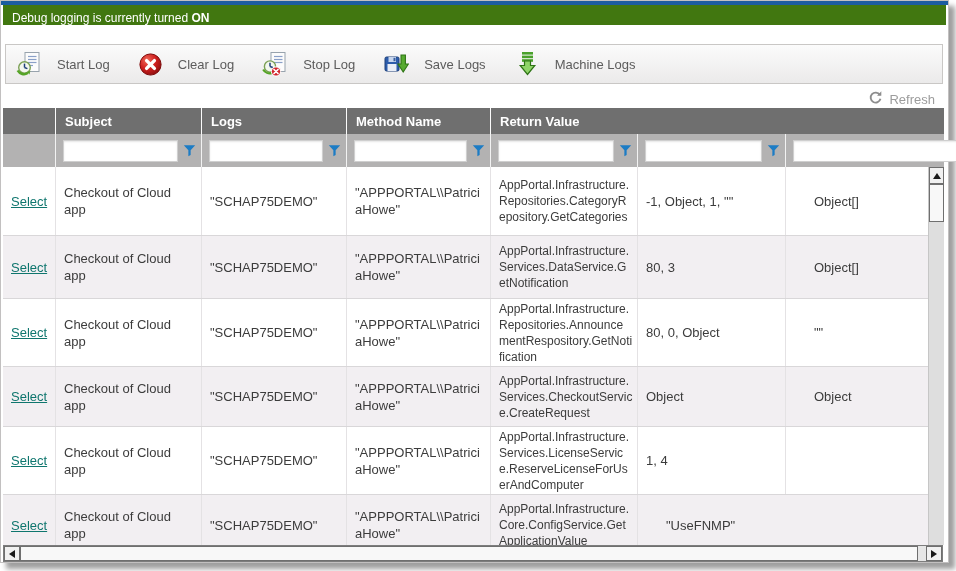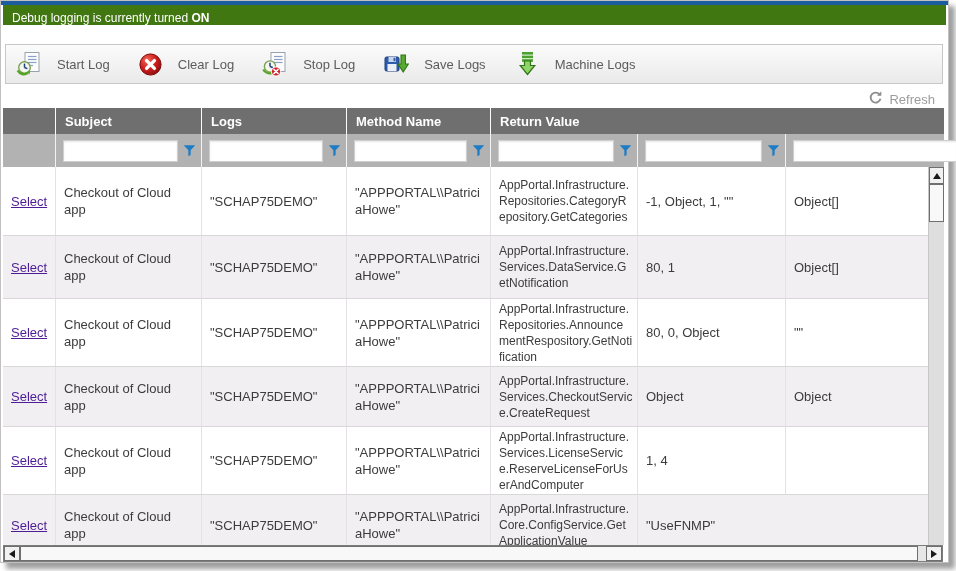--- a/index.html
+++ b/index.html
@@ -34,24 +34,24 @@
           font-size:12px;padding:0 4px;box-shadow:inset 0 1px 2px rgba(0,0,0,0.10);}
   .funnel{margin-left:5px;flex:none;cursor:pointer;display:flex;}
   
   .tbody-wrap{display:flex;}
   .tbody{width:925px;height:378px;overflow:hidden;background:#fff;border-bottom:1px solid #cfcfcf;}
   .trow{display:grid;grid-template-columns:53px 146px 145px 144px 147px 148px 1fr;
         border-bottom:1px solid #d9d7d9;background:#fff;box-sizing:border-box;}
   .trow.alt{background:#f2eff2;}
   .td{padding:0 8px;display:flex;align-items:center;font-size:13px;color:#3c3c3c;
       border-right:1px solid #e4e2e4;overflow:hidden;line-height:17px;}
-  .td:last-child{border-right:none;}
+  .td:last-child{border-right:none;margin-left:20px;}
   .td-user{word-break:break-all;}
   .td-method{word-break:break-all;font-size:12px;line-height:16px;padding-right:4px;}
-  .select-link{color:#4c1d95;text-decoration:underline;cursor:pointer;font-size:13px;}
+  .select-link{color:#0f766e;text-decoration:underline;cursor:pointer;font-size:13px;}
   
   .vscroll{width:16px;height:378px;background:#dedede;border-left:1px solid #c6c6c6;position:relative;box-sizing:border-box;}
   .sbtn{background:#f1f1f1;border:1px solid #6f6f6f;box-sizing:border-box;display:flex;
         align-items:center;justify-content:center;cursor:pointer;}
   .vs-up{position:absolute;top:0;left:0;right:0;height:17px;}
   .vs-thumb{position:absolute;top:17px;left:0;right:0;height:38px;background:#f8f8f8;
             border:1px solid #6f6f6f;box-sizing:border-box;cursor:pointer;}
   .hscroll{position:absolute;top:544px;left:2px;right:5px;height:17px;background:#e6e6e6;
            border:1px solid #7d7d7d;box-sizing:border-box;}
   .hs-left{position:absolute;left:0;top:0;bottom:0;width:16px;}
@@ -233,21 +233,21 @@
             <div class="td td-return">Object[]</div>
           </div>
           <div class="trow alt" style="height: 63px;">
             <div class="td td-select">
               <a class="select-link">Select</a>
             </div>
             <div class="td td-subject">Checkout of Cloud app</div>
             <div class="td td-machine">"SCHAP75DEMO"</div>
             <div class="td td-user">"APPPORTAL\\PatriciaHowe"</div>
             <div class="td td-method">AppPortal.Infrastructure.Services.DataService.GetNotification</div>
-            <div class="td td-args">80, 1</div>
+            <div class="td td-args">80, 3</div>
             <div class="td td-return">Object[]</div>
           </div>
           <div class="trow" style="height: 68px;">
             <div class="td td-select">
               <a class="select-link">Select</a>
             </div>
             <div class="td td-subject">Checkout of Cloud app</div>
             <div class="td td-machine">"SCHAP75DEMO"</div>
             <div class="td td-user">"APPPORTAL\\PatriciaHowe"</div>
             <div class="td td-method">AppPortal.Infrastructure.Repositories.AnnouncementRespository.GetNotification</div>

